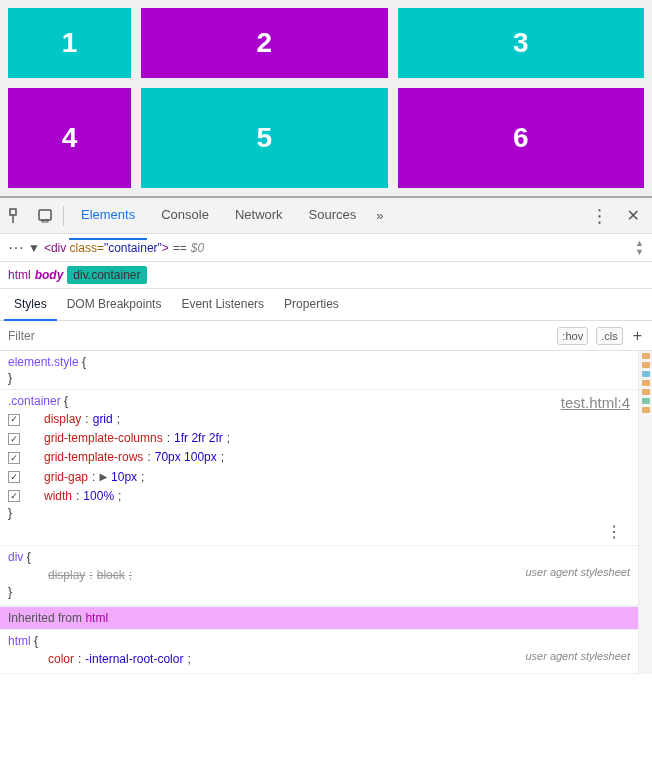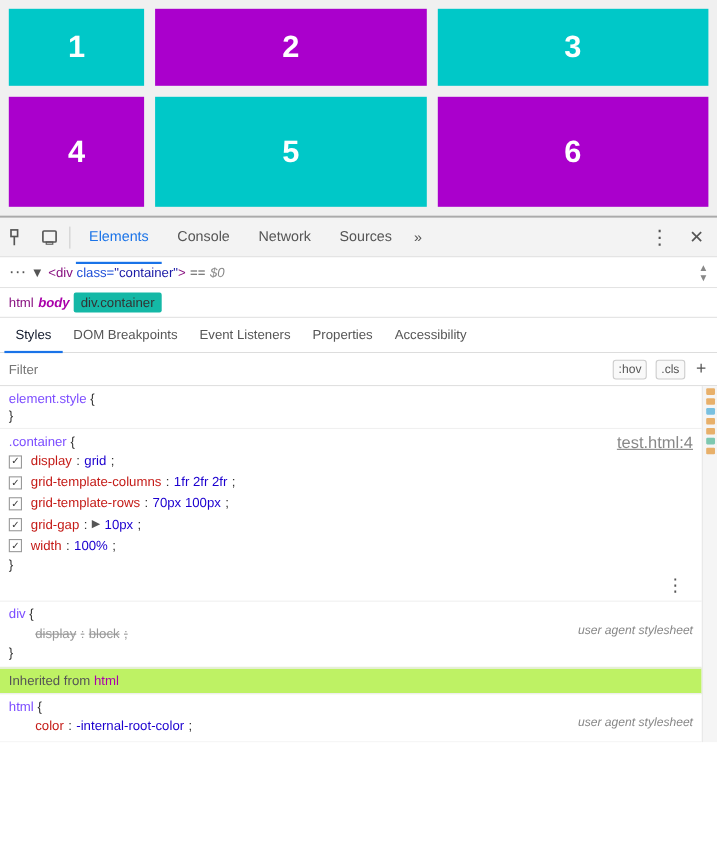--- a/index.html
+++ b/index.html
@@ -100,21 +100,21 @@
       padding: 4px 8px;
       display: flex;
       align-items: center;
       font-size: 12px;
       color: #333;
       min-height: 28px;
     }
     .dt-breadcrumb .dots { color: #555; margin-right: 4px; font-size: 16px; }
     .dt-breadcrumb .arrow { color: #555; margin-right: 4px; }
     .dt-breadcrumb .tag { color: #881280; }
-    .dt-breadcrumb .attr { color: #1d4ed8; }
+    .dt-breadcrumb .attr { color: #a16207; }
     .dt-breadcrumb .val { color: #1a1aa6; }
     .dt-breadcrumb .dollar { color: #888; font-style: italic; }
     .dt-scroll-btns { margin-left: auto; display: flex; flex-direction: column; }
     .dt-scroll-btn { font-size: 9px; color: #888; cursor: pointer; line-height: 1; }
 
     
     .dt-crumb-path {
       background: #fff;
       border-bottom: 1px solid #e0e0e0;
       padding: 4px 8px;
@@ -194,21 +194,21 @@
     .css-rule-block {
       padding: 4px 8px;
       border-bottom: 1px solid #f0f0f0;
     }
     .css-rule-header {
       color: #333;
       margin-bottom: 2px;
     }
     .css-rule-selector { color: #7c4dff; font-weight: normal; }
     .css-brace { color: #333; }
-    .css-prop { color: #c41a16; margin-left: 4px; }
+    .css-prop { color: #c41a16; margin-left: 20px; }
     .css-colon { color: #333; }
     .css-value { color: #1c00cf; }
     .css-source {
       float: right;
       color: #888;
       font-size: 15px;
       text-decoration: underline;
       cursor: pointer;
     }
     .css-line {
@@ -234,21 +234,21 @@
 
     .user-agent-label {
       float: right;
       color: #888;
       font-size: 11px;
       font-style: italic;
       margin-top: 16px;
     }
 
     .inherited-from {
-      background: #bef264;
+      background: #f0abfc;
       padding: 4px 8px;
       font-size: 12px;
       color: #555;
       border-top: 1px solid #eee;
       border-bottom: 1px solid #eee;
     }
     .inherited-from .html-tag { color: #aa00aa; cursor: pointer; }
 
     
     .dt-more-dots {
@@ -371,23 +371,20 @@
       </div>
     <div class="dt-subtab">
         <span>DOM Breakpoints</span>
       </div>
     <div class="dt-subtab">
         <span>Event Listeners</span>
       </div>
     <div class="dt-subtab">
         <span>Properties</span>
       </div>
-    <div class="dt-subtab">
-        <span>Accessibility</span>
-      </div>
   </div>
 
   <div class="dt-filter-bar">
     <input class="dt-filter-input" type="text" placeholder="Filter" style="">
     <button class="dt-filter-btn">:hov</button>
     <button class="dt-filter-btn">.cls</button>
     <span class="dt-add-btn">+</span>
   </div>
 
   <div class="dt-main-panel">

